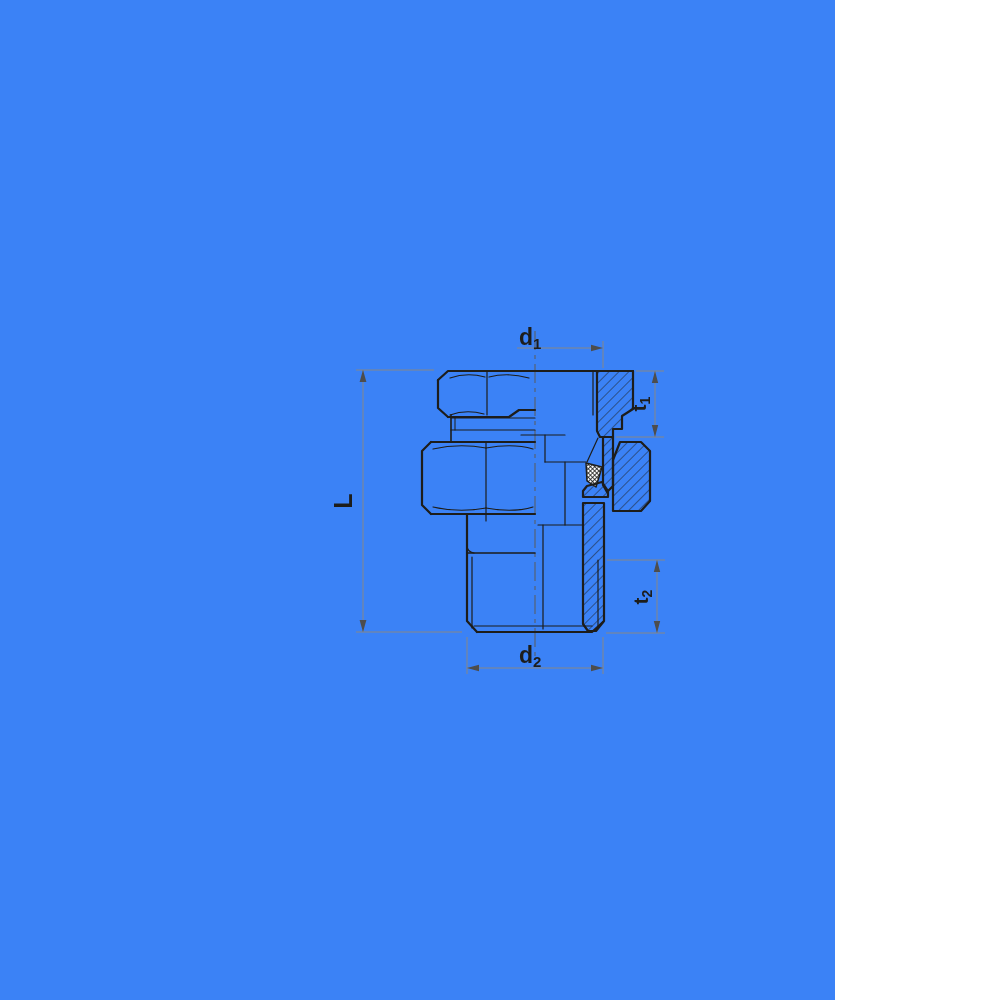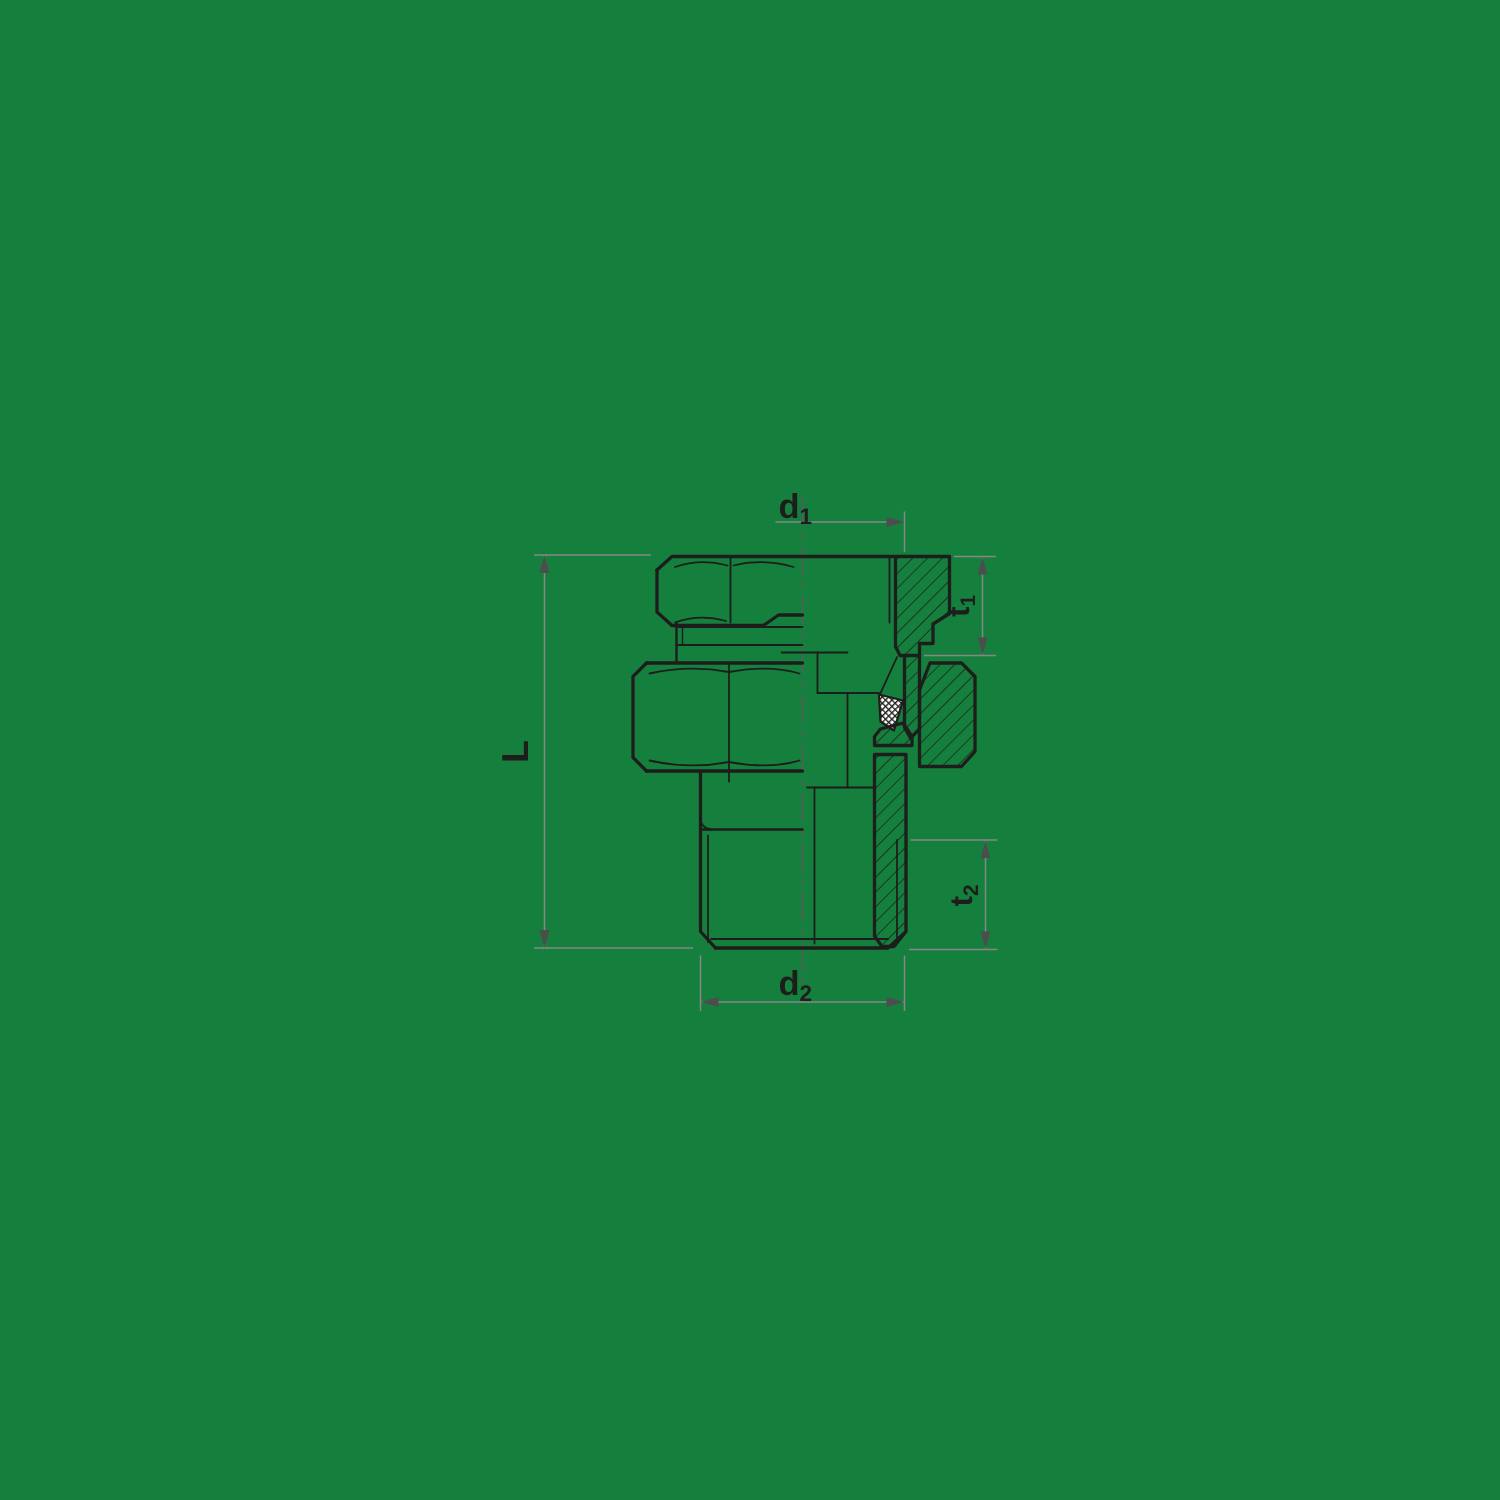--- a/index.html
+++ b/index.html
@@ -2,23 +2,23 @@
 <html><head>
 <meta charset="utf-8">
 <style>
   html, body {
     margin: 0;
     padding: 0;
     background: #ffffff;
   }
   .canvas {
     position: relative;
-    width: 1000px;
+    width: 835px;
     height: 1000px;
-    background: #15803d;
+    background: #3b82f6;
     font-family: "Liberation Sans", sans-serif;
     text-decoration: underline;
   }
   svg { display: block; }
   .dim-label {
     font-family: "Liberation Sans", sans-serif;
     fill: #1d1d1b;
     font-weight: 600;
   }
 </style>

